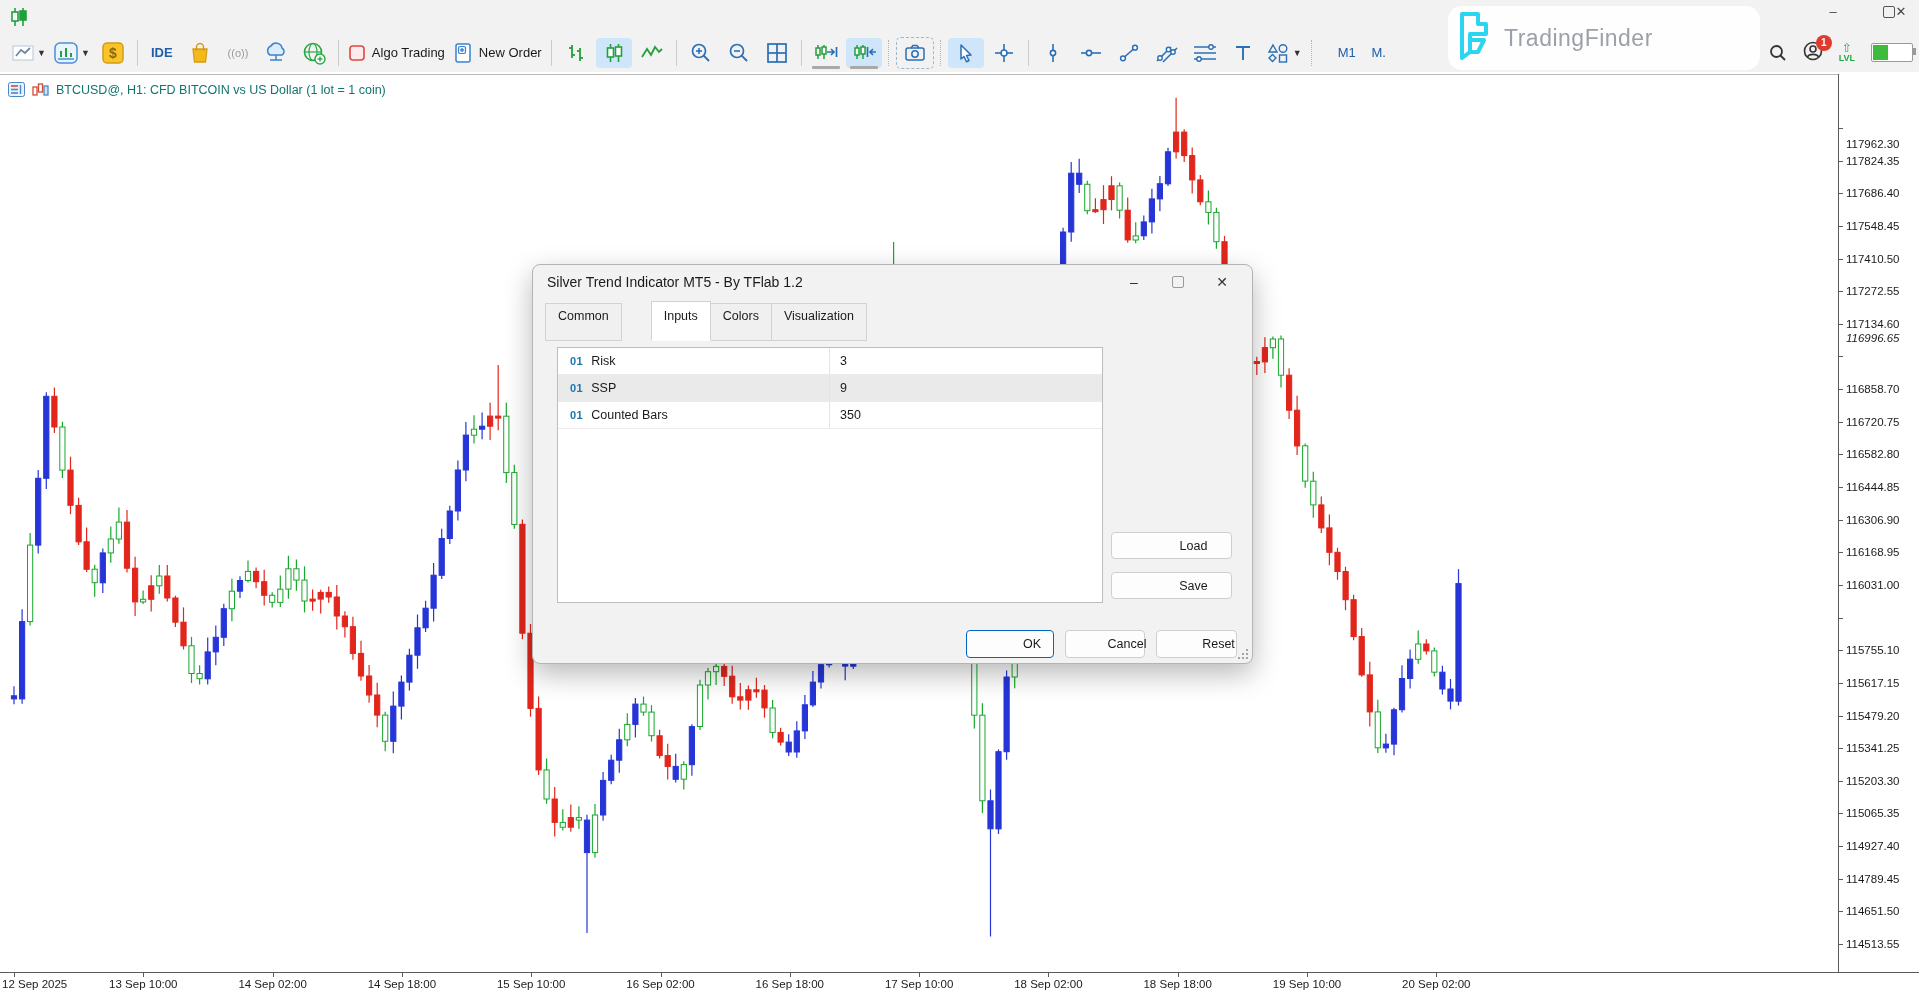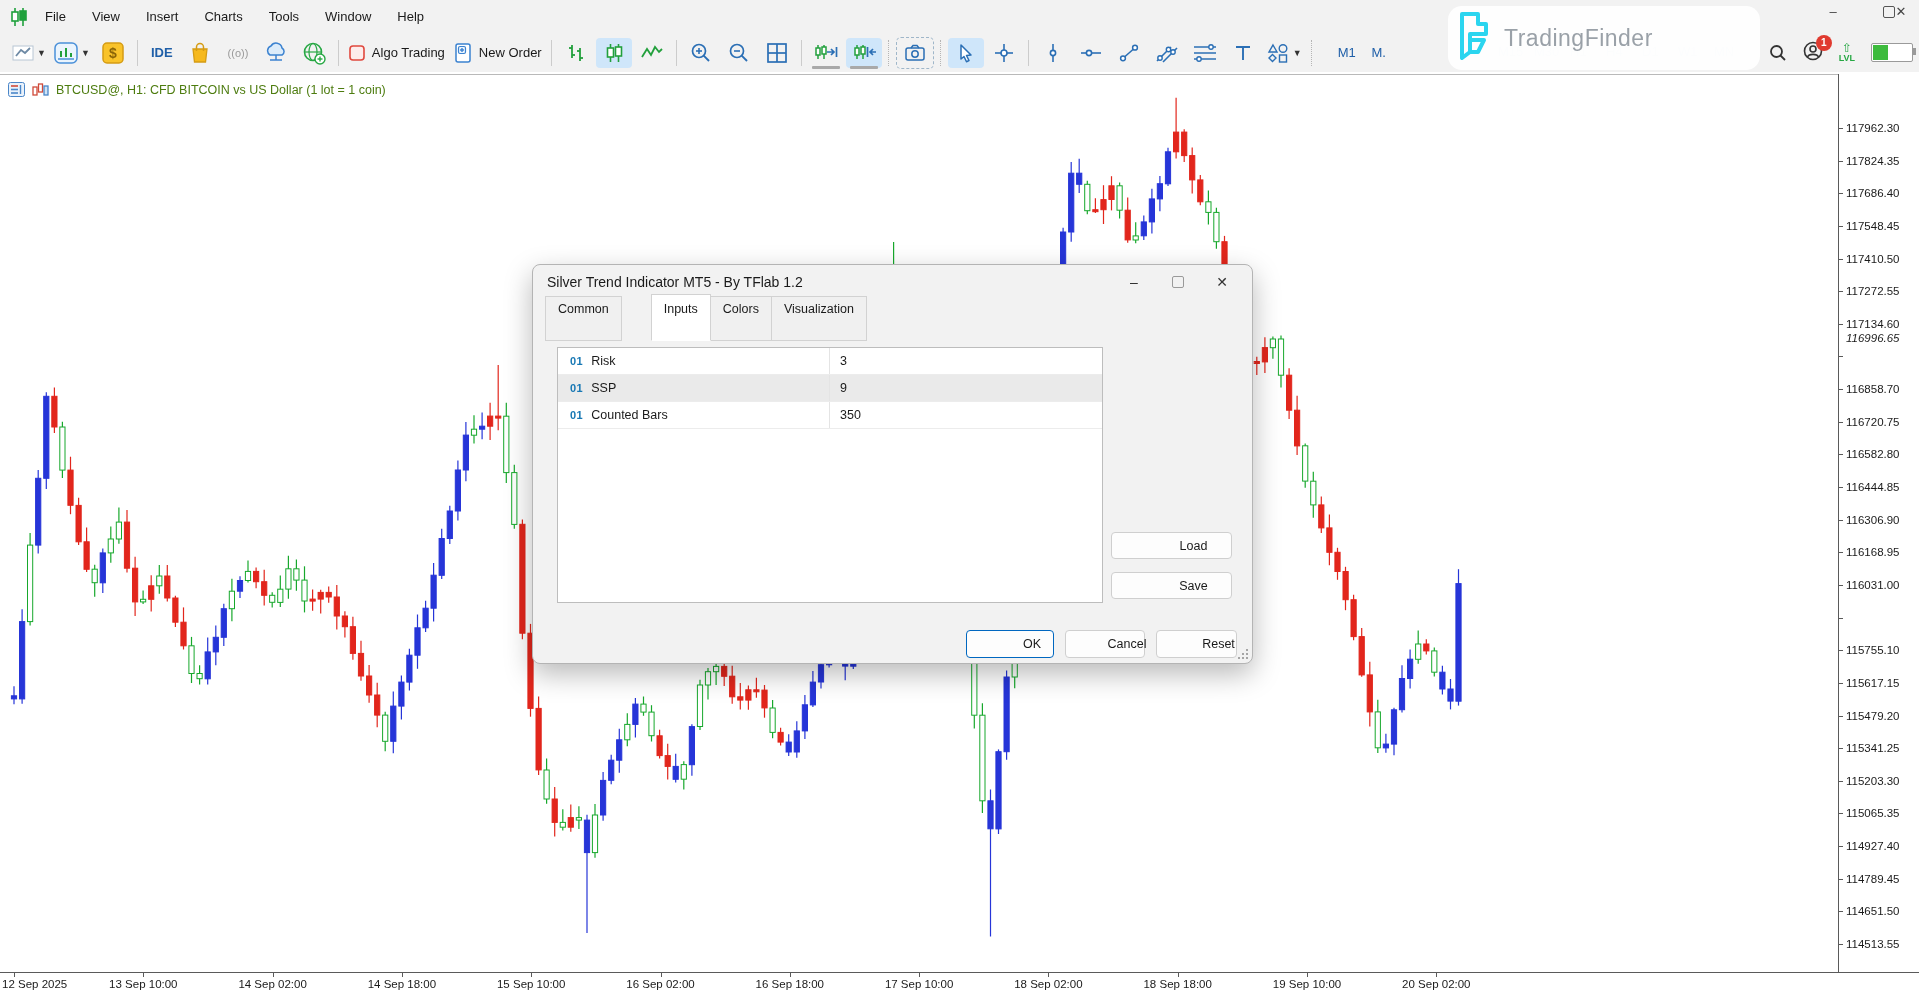--- a/index.html
+++ b/index.html
@@ -31,35 +31,35 @@
   .lvl .txt{color:#27a844;font-size:9px;font-weight:bold;}
   .progress{width:40px;height:17px;border:1px solid #9a9a9a;border-radius:2px;background:#fff;position:relative;}
   .progress .fill{position:absolute;left:1px;top:1px;bottom:1px;width:38%;background:#3dbb3d;}
   .progress:after{content:"";position:absolute;right:-4px;top:4px;width:3px;height:7px;background:#9a9a9a;}
   
   .chart-area{position:absolute;left:0;top:72px;width:1919px;height:900px;background:#fff;}
   .plot-topline{position:absolute;left:0;top:74px;width:1838px;height:1px;background:#b9b9b9;}
   .plot-rightline{position:absolute;left:1838px;top:74px;width:1px;height:898px;background:#5a5a5a;}
   .plot-bottomline{position:absolute;left:0;top:972px;width:1919px;height:1px;background:#5a5a5a;}
   .chart-title{position:absolute;left:8px;top:82px;display:flex;align-items:center;gap:7px;z-index:5;}
-  .chart-title .txt{font-size:12.5px;color:#4d7c0f;}
+  .chart-title .txt{font-size:12.5px;color:#0f766e;}
   .price-label{position:absolute;left:1846px;font-size:11.5px;color:#1a1a1a;transform:translateY(-50%);white-space:nowrap;}
   .price-tick{position:absolute;left:1838px;width:5px;height:1px;background:#5a5a5a;}
   .date-axis{position:absolute;left:0;top:973px;width:1919px;height:23px;background:#fff;}
   .date-label{position:absolute;top:5px;font-size:11.5px;color:#1a1a1a;transform:translateX(-50%);white-space:nowrap;}
   .date-label.first{transform:none;}
   .date-tick{position:absolute;top:0;width:1px;height:4px;background:#5a5a5a;}
   
   .dialog{position:absolute;left:532px;top:264px;width:719px;height:398px;background:#f2f2f2;border:1px solid #b4b4b4;border-radius:8px;box-shadow:0 10px 28px rgba(0,0,0,.28);z-index:50;}
   .dlg-title{position:absolute;left:14px;top:9px;font-size:14px;color:#1a1a1a;}
   .dlg-controls{position:absolute;right:8px;top:2px;display:flex;}
   .dlg-controls .dc{width:44px;height:30px;display:flex;align-items:center;justify-content:center;color:#333;font-size:14px;border-radius:5px;}
   .dlg-controls .maxbox{width:10px;height:10px;border:1px solid #9a9a9a;border-radius:2px;}
   .tabs{position:absolute;left:12px;top:49px;display:flex;align-items:flex-end;height:27px;}
-  .tab{font-size:12.5px;color:#1a1a1a;padding:4px 12px 23px;border:1px solid #d2d2d2;background:#f0f0f0;margin-right:-1px;height:16px;line-height:16px;}
+  .tab{font-size:12.5px;color:#1a1a1a;padding:4px 12px 16px;border:1px solid #d2d2d2;background:#f0f0f0;margin-right:-1px;height:16px;line-height:16px;}
   .tab.active{background:#ffffff;border-bottom:1px solid #ffffff;padding-top:6px;position:relative;z-index:2;margin-left:30px;}
   .ptable{position:absolute;left:24px;top:82px;width:544px;height:254px;background:#fff;border:1px solid #bdbdbd;font-size:12.5px;color:#1a1a1a;}
   .ptable .hdr{display:flex;height:25px;line-height:25px;border-bottom:1px solid #dadada;}
   .ptable .c1{width:272px;padding-left:12px;box-sizing:border-box;border-right:1px solid #dadada;}
   .ptable .c2{flex:1;padding-left:10px;}
   .prow{display:flex;height:26px;line-height:26px;border-bottom:1px solid #ececec;}
   .prow.sel{background:#eaeaea;}
   .prow .icon01{color:#1878b4;font-size:11px;font-weight:bold;margin-right:8px;letter-spacing:.5px;}
   .btn{position:absolute;background:#fdfdfd;border:1px solid #cfcfcf;border-radius:4px;font-size:12.5px;color:#1a1a1a;display:flex;align-items:center;justify-content:center;box-sizing:border-box;font-family:"Liberation Sans",sans-serif;padding-left:44px;}
   .btn.primary{border:1.5px solid #0067c0;}
@@ -73,29 +73,20 @@
 
   <div class="menubar">
     <div class="appicon">
       <svg width="20" height="18" viewBox="0 0 20 18">
         <line x1="6" y1="0" x2="6" y2="18" stroke="#1fa03c" stroke-width="1.6"></line>
         <rect x="3" y="4" width="6" height="9" fill="#fff" stroke="#1fa03c" stroke-width="1.6"></rect>
         <line x1="14" y1="0" x2="14" y2="18" stroke="#1fa03c" stroke-width="1.6"></line>
         <rect x="11" y="3" width="6" height="9" fill="#1fa03c" stroke="#1fa03c" stroke-width="1.6"></rect>
       </svg>
     </div>
-    <div id="menu-items" style="display:flex;">
-        <div class="menu-item">File</div>
-        <div class="menu-item">View</div>
-        <div class="menu-item">Insert</div>
-        <div class="menu-item">Charts</div>
-        <div class="menu-item">Tools</div>
-        <div class="menu-item">Window</div>
-        <div class="menu-item">Help</div>
-      </div>
     <div class="wincontrols">
       <span>–</span>
       <span>
           <span class="dlg-controls">
             <span class="maxbox" style="display:inline-block;width:10px;height:10px;border:1px solid #555;border-radius:2px;"></span>
           </span>
         </span>
       <span>✕</span>
     </div>
   </div>
@@ -808,21 +799,21 @@
     <svg width="17" height="15" viewBox="0 0 17 15">
       <rect x="1" y="5" width="4" height="8" fill="#fff" stroke="#d04a3a" stroke-width="1.3"></rect>
       <rect x="6.5" y="2" width="4" height="8" fill="#fff" stroke="#d04a3a" stroke-width="1.3"></rect>
       <rect x="12" y="4" width="4" height="9" fill="#cfe4f7" stroke="#4a86c8" stroke-width="1.3"></rect>
     </svg>
     <span class="txt">BTCUSD@, H1:  CFD BITCOIN vs US Dollar (1 lot = 1 coin)</span>
   </div>
 
   <div id="price-axis">
       <div class="price-tick" style="top: 128px;"></div>
-      <div class="price-label" style="top: 128px;">117962.30</div>
+      <div class="price-label" style="top: 144px;">117962.30</div>
       <div class="price-tick" style="top: 160.64px;"></div>
       <div class="price-label" style="top: 160.64px;">117824.35</div>
       <div class="price-tick" style="top: 193.28px;"></div>
       <div class="price-label" style="top: 193.28px;">117686.40</div>
       <div class="price-tick" style="top: 225.92px;"></div>
       <div class="price-label" style="top: 225.92px;">117548.45</div>
       <div class="price-tick" style="top: 258.56px;"></div>
       <div class="price-label" style="top: 258.56px;">117410.50</div>
       <div class="price-tick" style="top: 291.2px;"></div>
       <div class="price-label" style="top: 291.2px;">117272.55</div>

